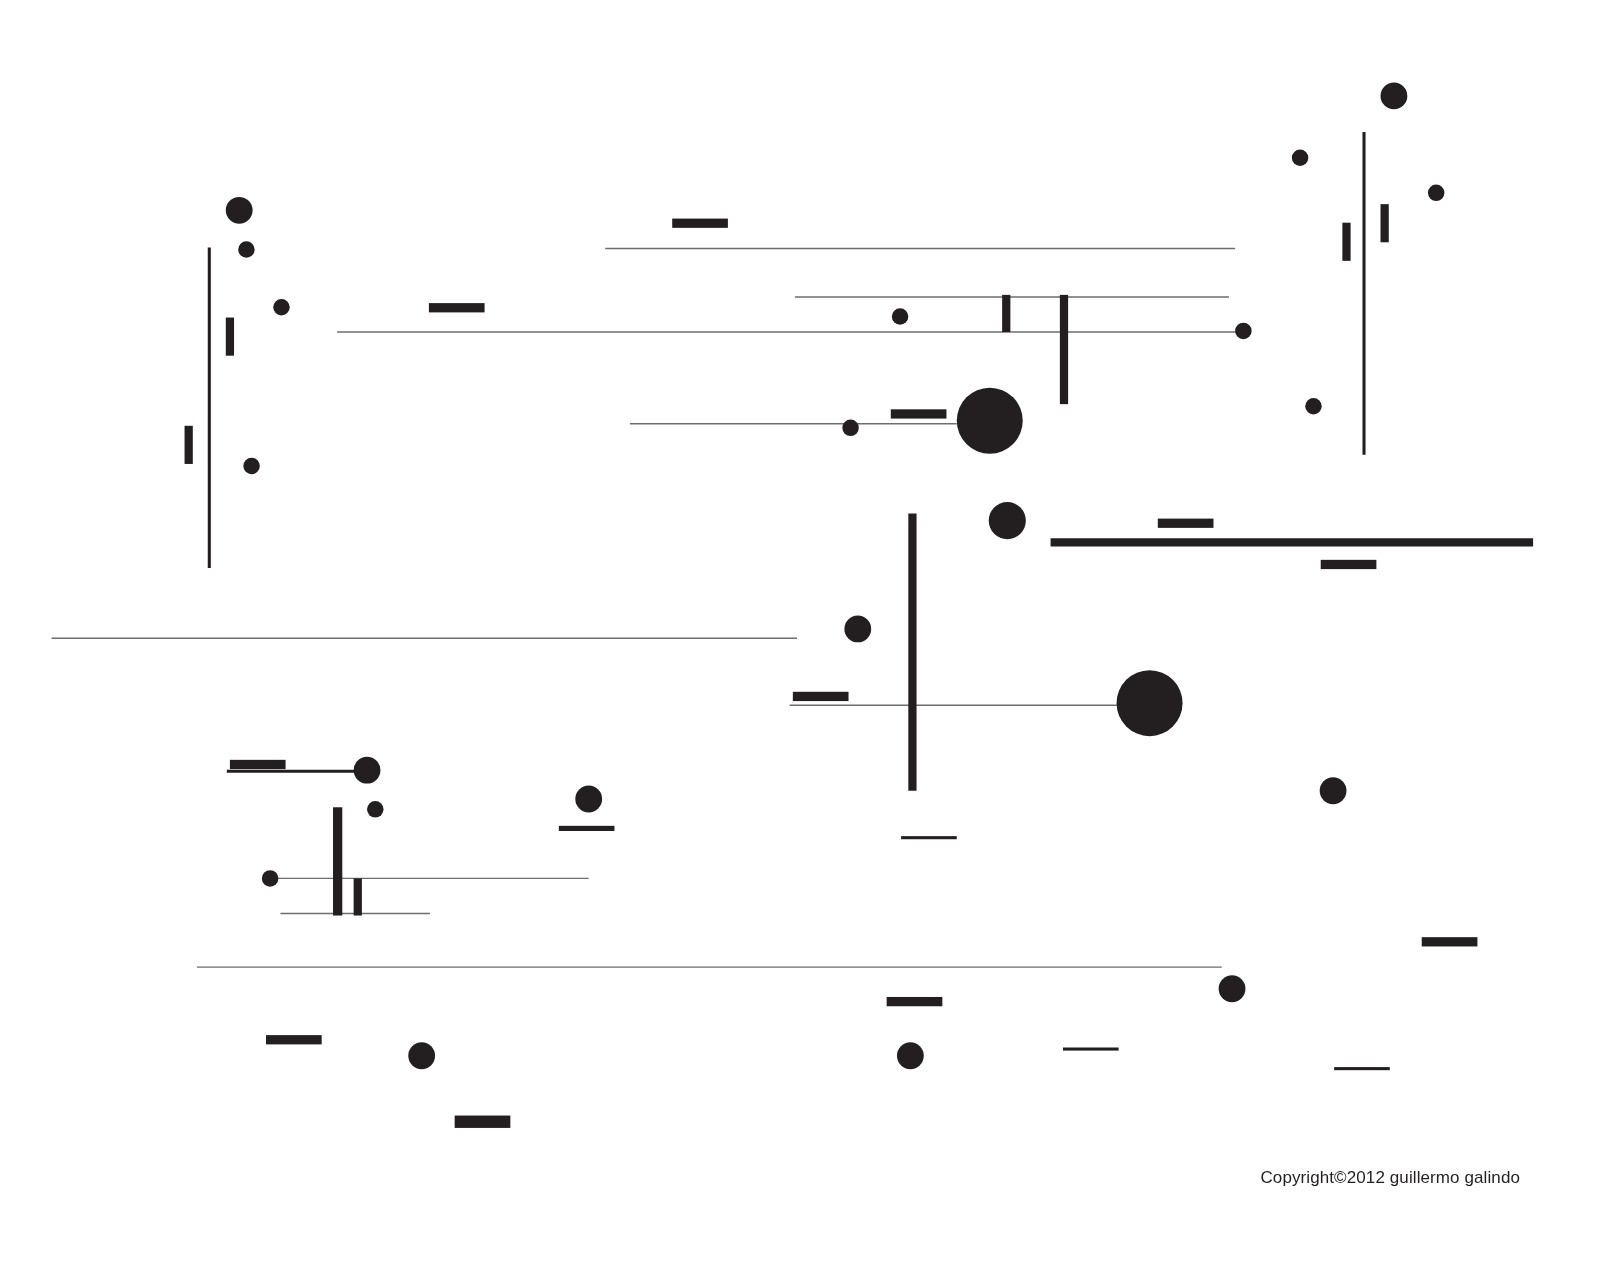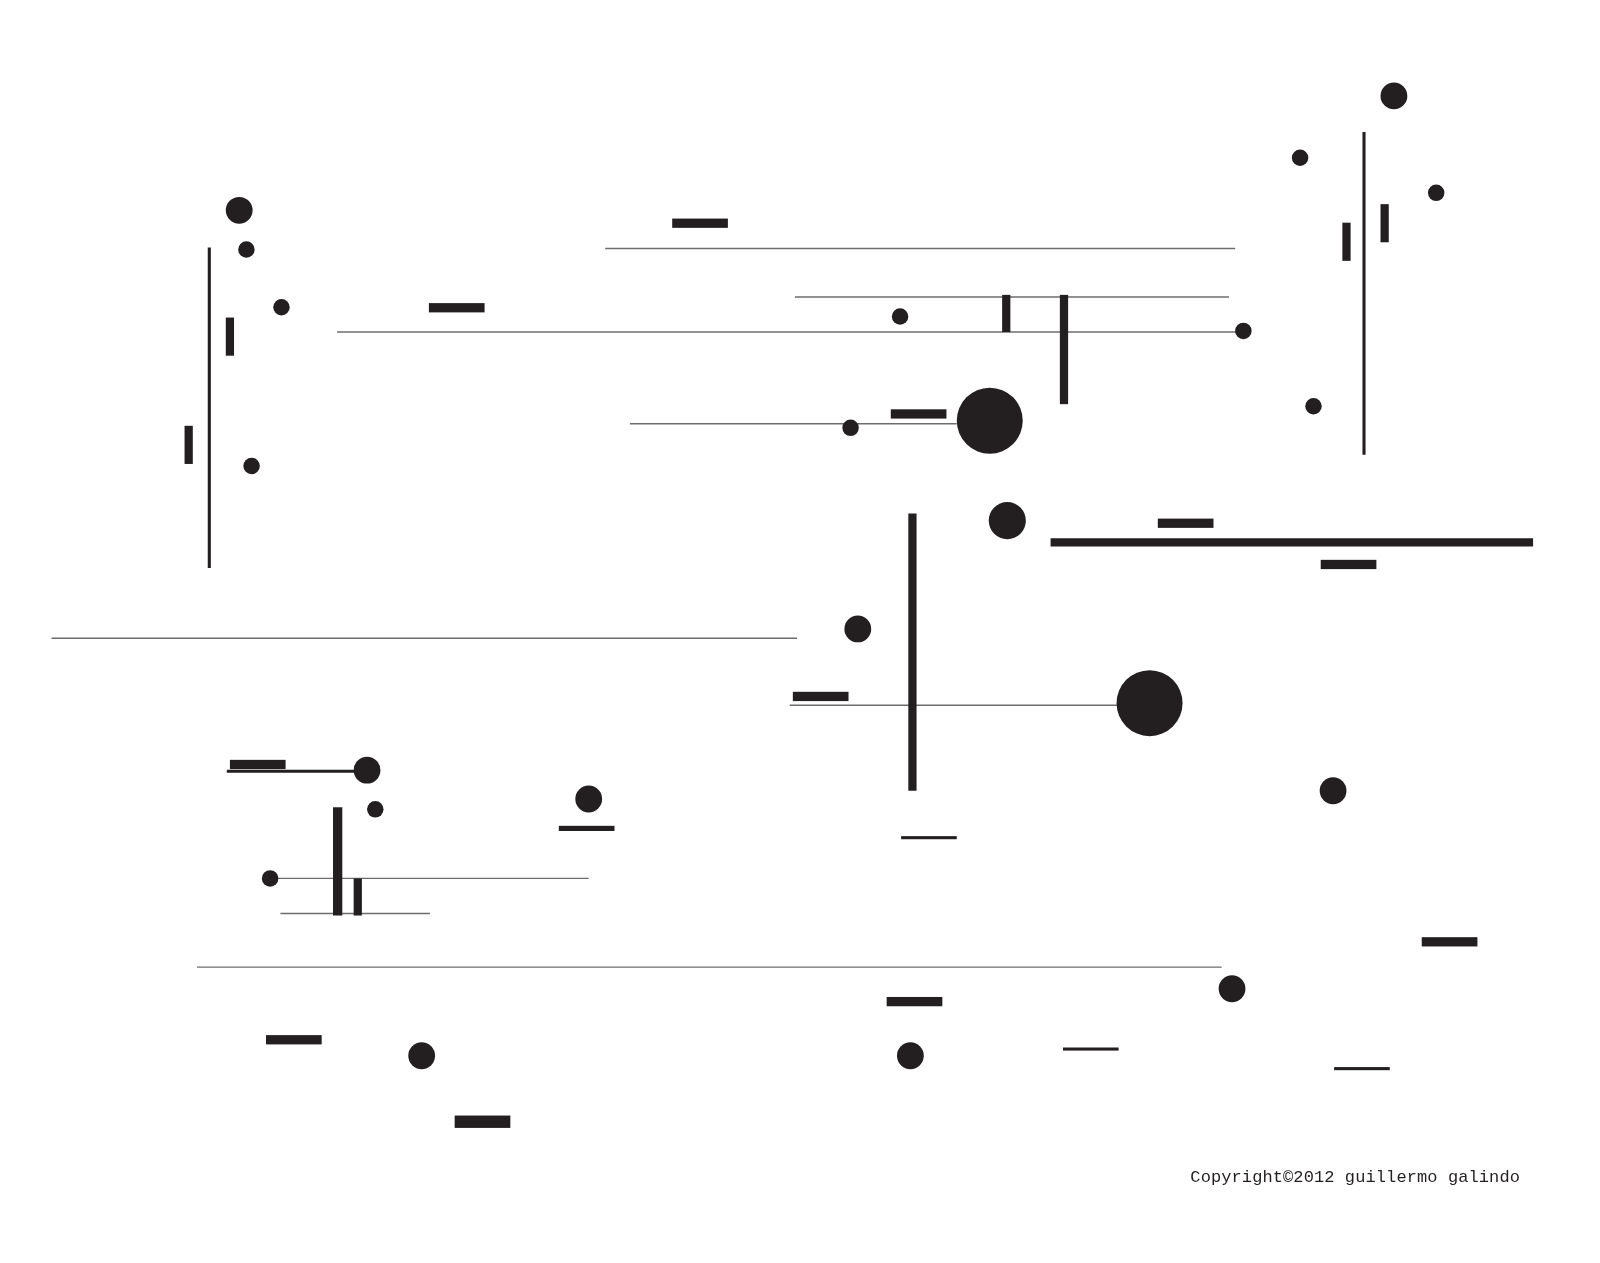--- a/index.html
+++ b/index.html
@@ -1,18 +1,18 @@
 <!DOCTYPE html>
 <html><head>
 <meta charset="utf-8">
 <style>
   html, body { margin:0; padding:0; background:#ffffff; }
   body { width:1600px; height:1263px; position:relative; overflow:hidden; font-family:"Liberation Sans", sans-serif; }
   #canvas { position:absolute; left:0; top:0; width:1600px; height:1263px; }
-  .copyright { position:absolute; right:80px; top:1168px; font-size:17px; color:#231f20; font-family:Liberation Mono, monospace; letter-spacing:0.1px; }
+  .copyright { position:absolute; right:80px; top:1168px; font-size:17px; color:#231f20; font-family:Liberation Sans, sans-serif; letter-spacing:0.1px; }
 </style>
 </head>
 <body>
 
 <svg id="canvas" xmlns="http://www.w3.org/2000/svg" width="1600" height="1263" viewBox="0 0 1600 1263">
   <g id="g-thin">
       <line x1="605.197" y1="248.47099999999998" x2="1235.138" y2="248.47099999999998" stroke="#6d6d6d" stroke-width="1.4"></line>
       <line x1="337.137" y1="331.98199999999997" x2="1242.3549999999998" y2="331.98199999999997" stroke="#6d6d6d" stroke-width="1.4"></line>
       <line x1="794.901" y1="296.928" x2="1228.952" y2="296.928" stroke="#6d6d6d" stroke-width="1.4"></line>
       <line x1="629.9409999999999" y1="423.741" x2="956.7679999999999" y2="423.741" stroke="#6d6d6d" stroke-width="1.4"></line>

